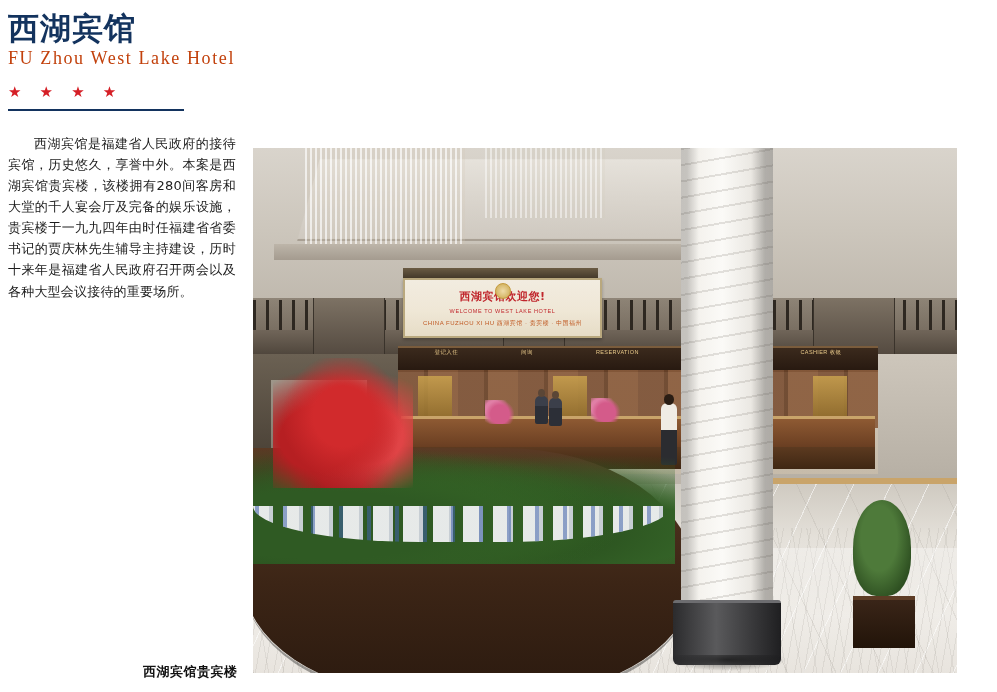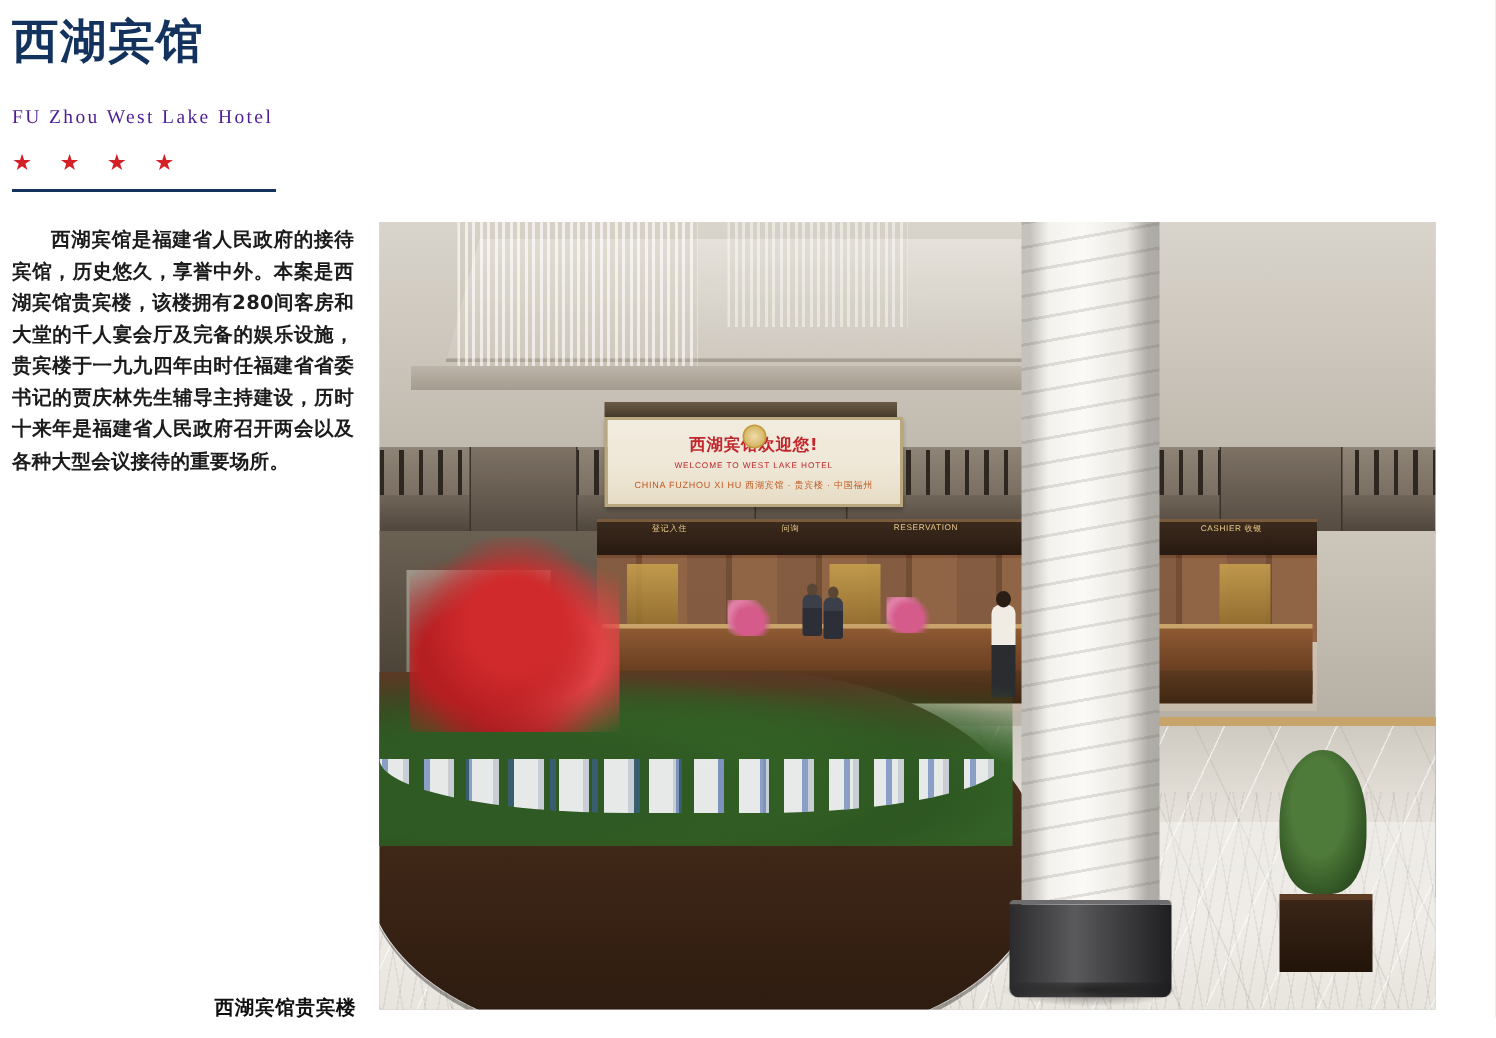--- a/index.html
+++ b/index.html
@@ -33,24 +33,24 @@
     font-family: "DejaVu Sans", "Liberation Sans", sans-serif;
     font-size: 31px;
     font-weight: 600;
     color: #13335e;
     letter-spacing: 1px;
     line-height: 1.2;
     margin: 0;
   }
 
   .title-en {
-    margin-top: 23px;
+    margin-top: 1px;
     font-family: "Liberation Serif", "DejaVu Serif", serif;
-    font-size: 13px;
-    color: #4c1d95;
+    font-size: 18px;
+    color: #c2410c;
     letter-spacing: 1.6px;
     white-space: nowrap;
   }
 
   .stars {
     margin-top: 15px;
     color: #d51f26;
     font-size: 15px;
     letter-spacing: 7px;
     line-height: 1;
@@ -66,21 +66,20 @@
   .body-text {
     margin-top: 22px;
     width: 228px;
     font-family: "DejaVu Sans", "Liberation Sans", sans-serif;
     font-size: 13px;
     color: #1c1c1c;
     line-height: 1.62;
     text-align: justify;
     text-indent: 26px;
     letter-spacing: 0.2px;
-    font-weight: bold;
   }
 
   
   .photo-wrap {
     position: absolute;
     left: 253px;
     top: 148px;
     width: 704px;
     height: 525px;
     overflow: hidden;

